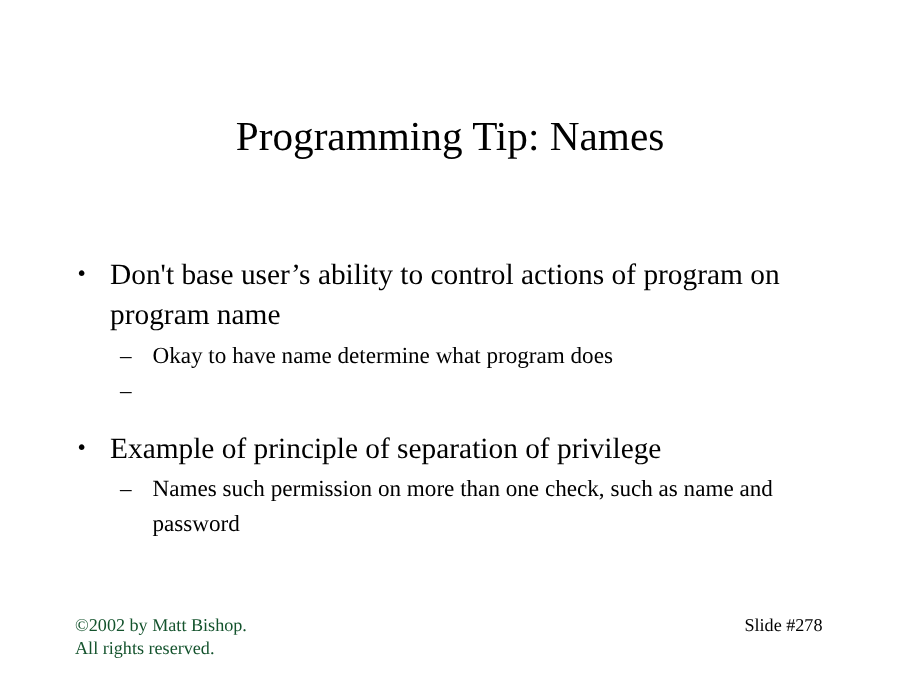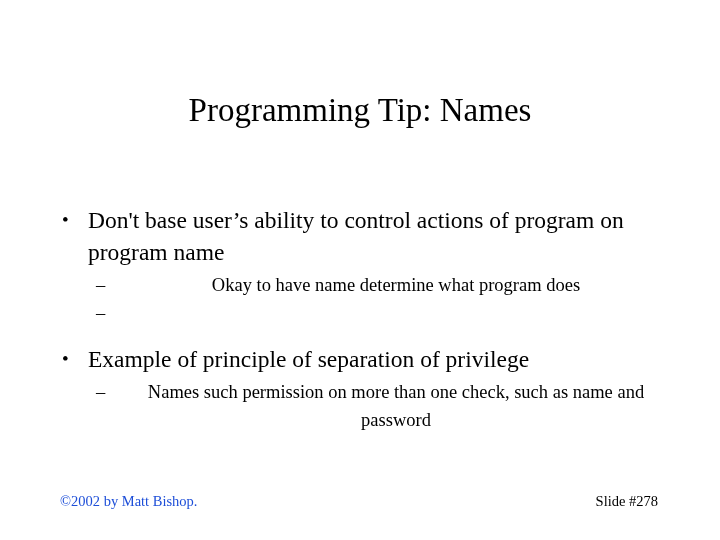--- a/index.html
+++ b/index.html
@@ -75,40 +75,39 @@
   .bullet-l2 > .marker {
     position: absolute;
     left: 36px;
     top: 0;
     font-size: 18.5px;
     line-height: 28px;
   }
 
   .bullet-l2 > .text {
     display: block;
-    text-align: center;
   }
 
   .group-l2 {
     margin-top: 3px;
     margin-bottom: 6px;
   }
 
   .gap-after-sub {
     margin-top: 8px;
   }
 
   
   .footer-left {
     position: absolute;
     left: 60px;
     top: 492px;
     font-size: 14.5px;
     line-height: 18px;
-    color: #1d4ed8;
+    color: #14532d;
   }
 
   .footer-right {
     position: absolute;
     right: 62px;
     top: 492px;
     font-size: 14.5px;
     line-height: 18px;
     color: #000000;
     text-align: right;
@@ -153,17 +152,18 @@
       <div class="bullet-l2">
         <span class="marker">–</span>
         <span class="text">Names such permission on more than one check, such as name and password</span>
       </div>
     </div>
 
   </div>
 
   <div class="footer-left">
     <span class="footer-line">©2002 by Matt Bishop.</span>
+    <span class="footer-line">All rights reserved.</span>
   </div>
 
   <div class="footer-right">Slide #278</div>
 
 </div>
 
 </body></html>

